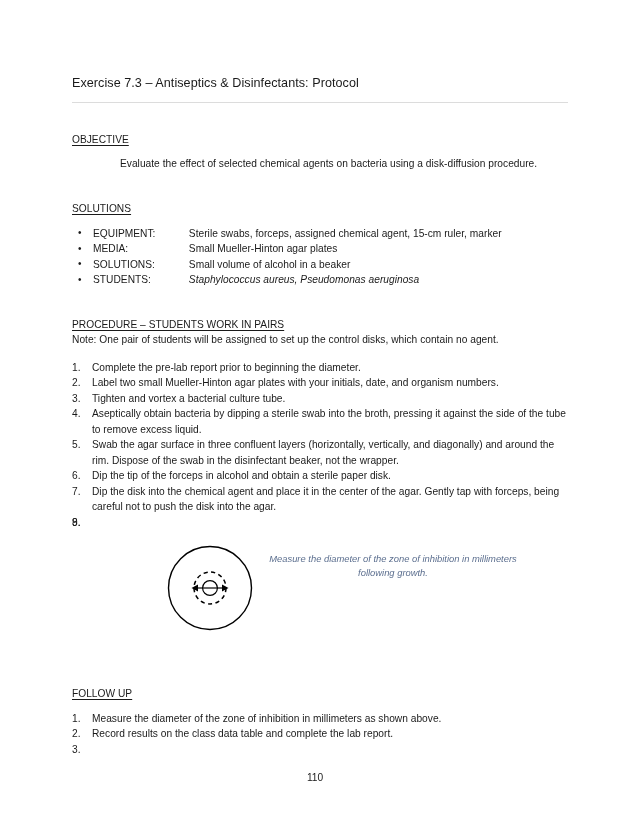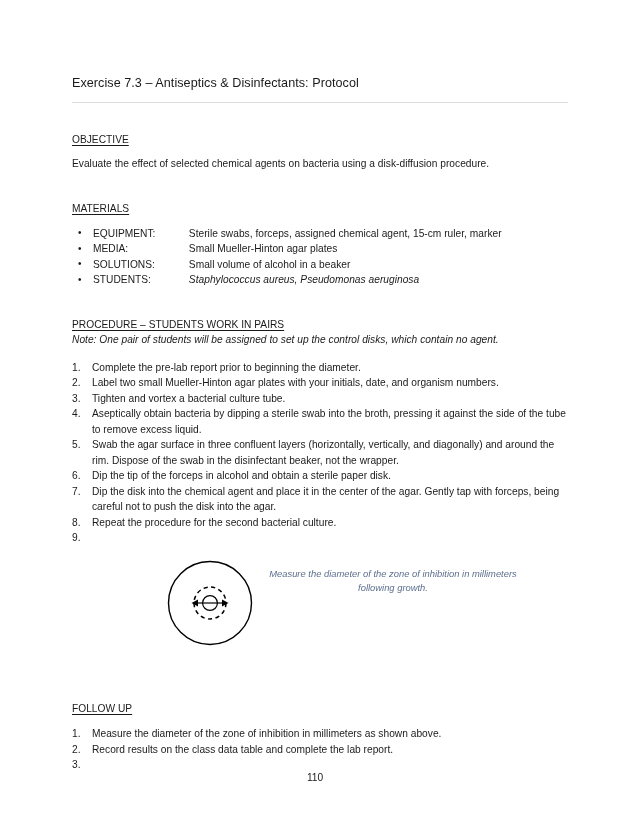--- a/index.html
+++ b/index.html
@@ -39,24 +39,24 @@
     text-decoration: underline;
     text-underline-offset: 2px;
     margin-top: 31px;
     letter-spacing: 0.02px;
   }
   .para {
     font-size: 10.2px;
     margin-top: 12px;
     line-height: 1.45;
     letter-spacing: 0.02px;
+    margin-left: 48px;
   }
   .note {
     font-size: 10.2px;
-    font-style: italic;
     margin-top: 3px;
     line-height: 1.45;
     letter-spacing: 0.02px;
   }
 
   
   .materials {
     list-style: none;
     margin: 12px 0 0 0;
     padding: 0;
@@ -142,21 +142,21 @@
 <body>
 
 <div class="page">
 
   <h1 class="doc-title">Exercise 7.3 – Antiseptics &amp; Disinfectants: Protocol</h1>
   <div class="title-rule"></div>
 
   <div class="section-head">OBJECTIVE</div>
   <div class="para">Evaluate the effect of selected chemical agents on bacteria using a disk-diffusion procedure.</div>
 
-  <div class="section-head">MATERIALS</div>
+  <div class="section-head">SOLUTIONS</div>
   <ul class="materials">
     <li>
       <span class="bullet">•</span>
       <span class="mat-label">EQUIPMENT:</span>
       <span class="mat-value">Sterile swabs, forceps, assigned chemical agent, 15-cm ruler, marker</span>
     </li>
     <li>
       <span class="bullet">•</span>
       <span class="mat-label">MEDIA:</span>
       <span class="mat-value">Small Mueller-Hinton agar plates</span>
@@ -199,21 +199,20 @@
     <li>
       <span class="num">6.</span>
       <span>Dip the tip of the forceps in alcohol and obtain a sterile paper disk.</span>
     </li>
     <li>
       <span class="num">7.</span>
       <span>Dip the disk into the chemical agent and place it in the center of the agar. Gently tap with forceps, being careful not to push the disk into the agar.</span>
     </li>
     <li>
       <span class="num">8.</span>
-      <span>Repeat the procedure for the second bacterial culture.</span>
     </li>
     <li>
       <span class="num">9.</span>
     </li>
   </ol>
 
   <div class="figure-row">
     <div class="diagram">
       <svg width="96" height="96" viewBox="0 0 96 96" xmlns="http://www.w3.org/2000/svg">
 

